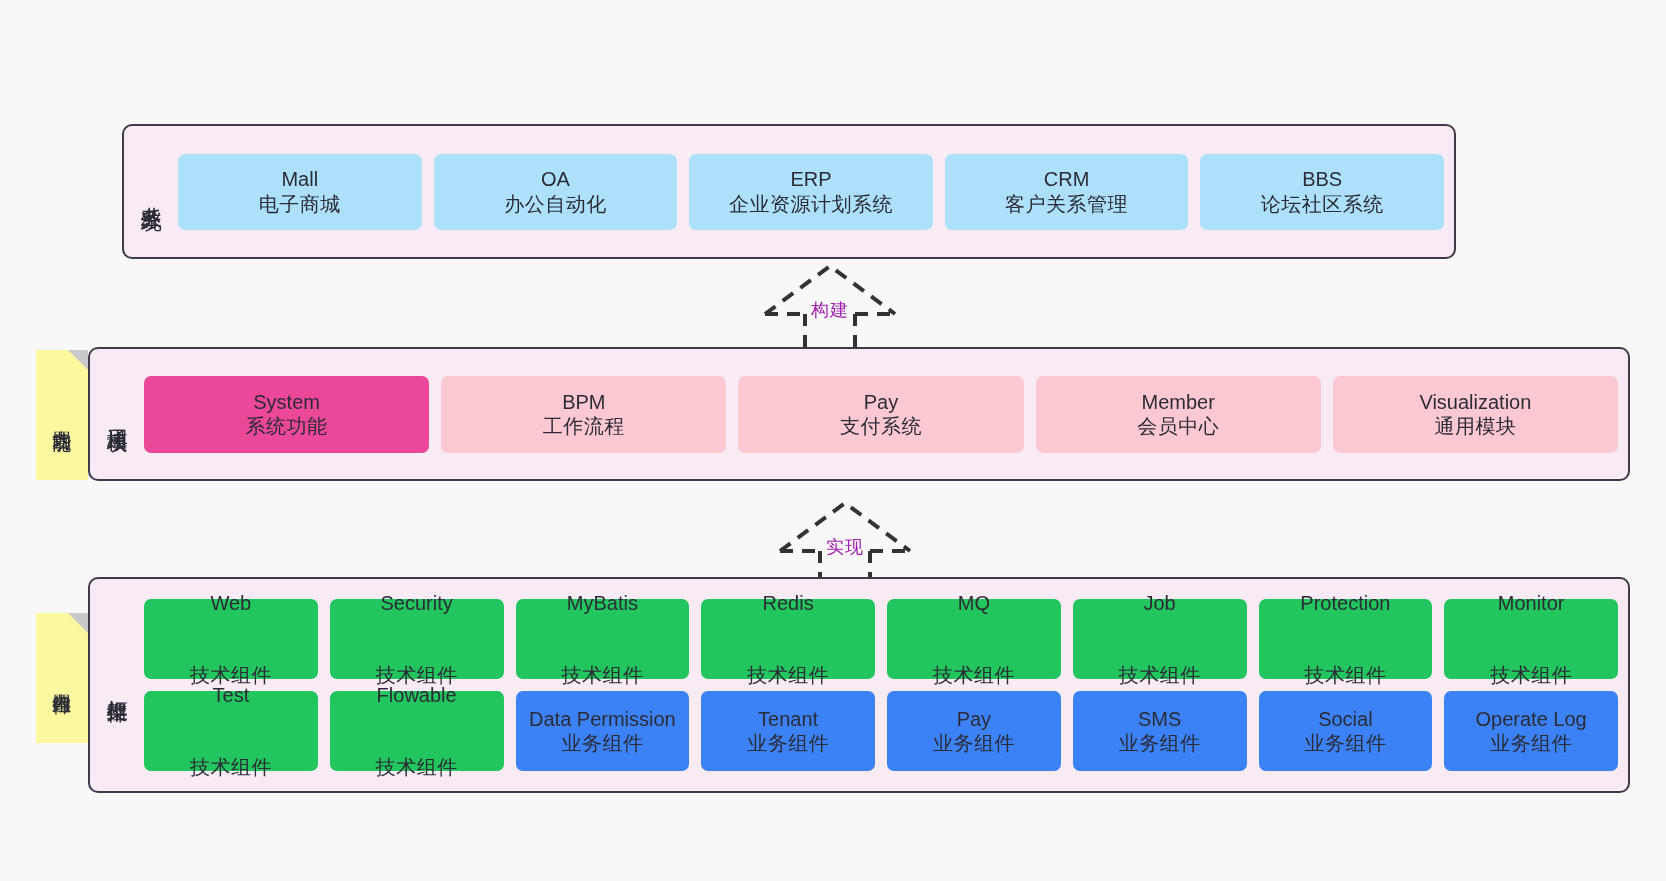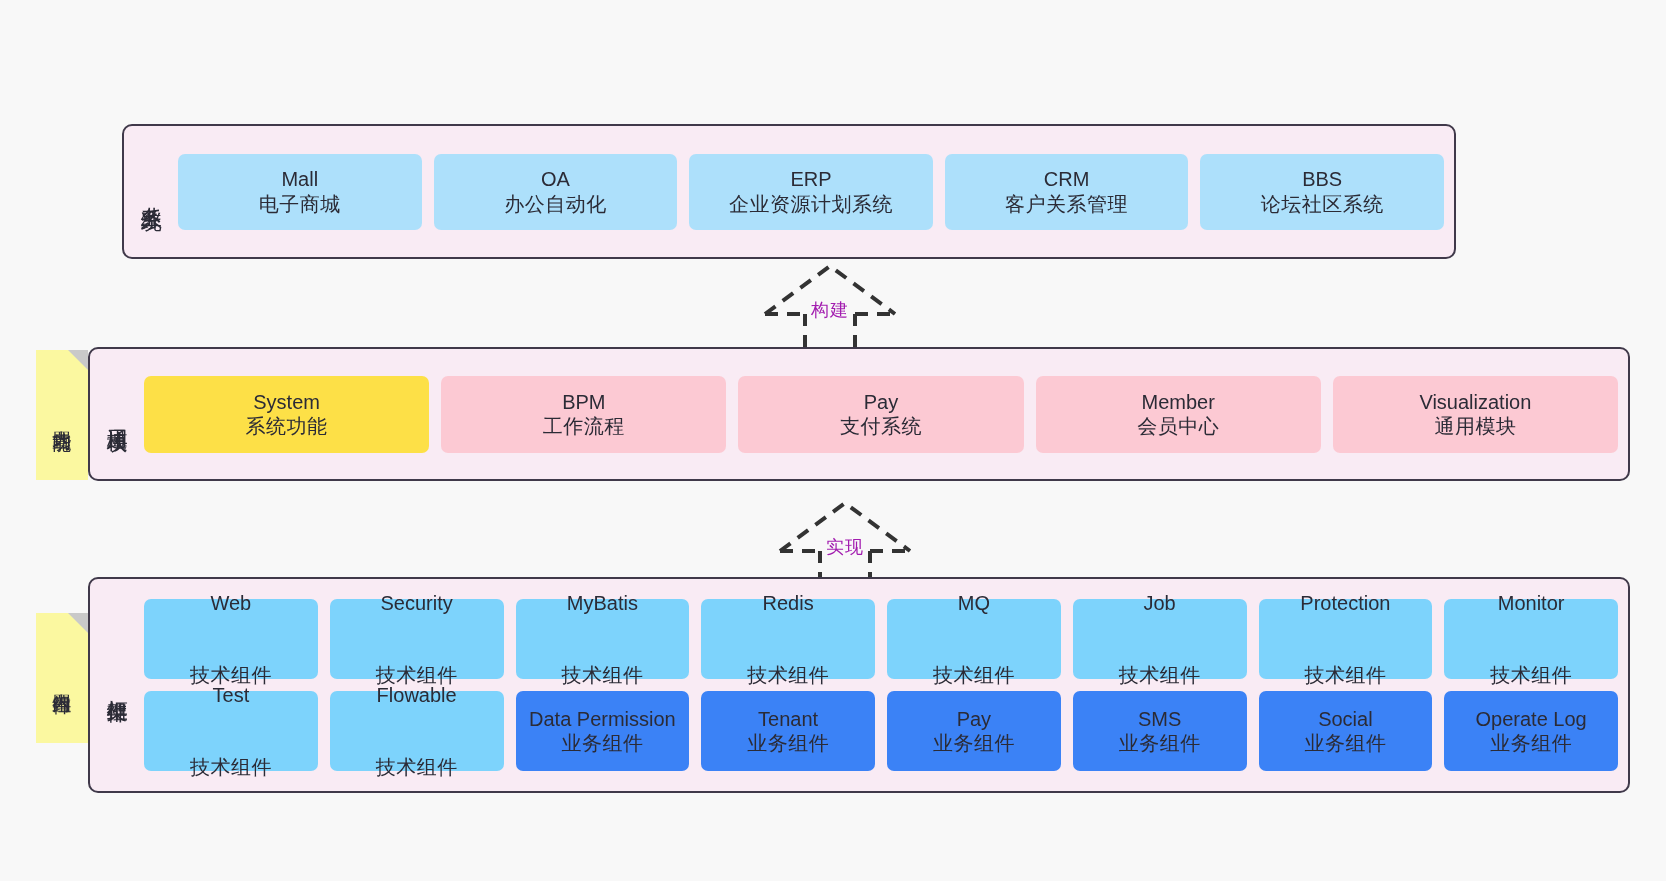--- a/index.html
+++ b/index.html
@@ -71,23 +71,23 @@
   }
   .card .t-en {
     font-size: 20px;
     white-space: normal;
   }
   .card .t-cn {
     font-size: 20px;
     letter-spacing: 0.5px;
   }
   .c-blue      { background: #ade0fb; }
-  .c-red       { background: #fde047; }
+  .c-red       { background: #ec4899; }
   .c-pink      { background: #fcc9d3; }
-  .c-green     { background: #7dd3fc; gap: 48px; }
+  .c-green     { background: #22c55e; gap: 48px; }
   .c-lgreen    { background: #3b82f6; }
 
   
   #panel-business { left: 88px;  top: 124px; width: 1334px; height: 135px; margin-left: 34px; }
   #panel-business .row { height: 76px; }
 
   #panel-common   { left: 88px;  top: 347px; width: 1542px; height: 134px; }
   #panel-common .row { height: 77px; }
 
   #panel-framework{ left: 88px;  top: 577px; width: 1542px; height: 216px; }

